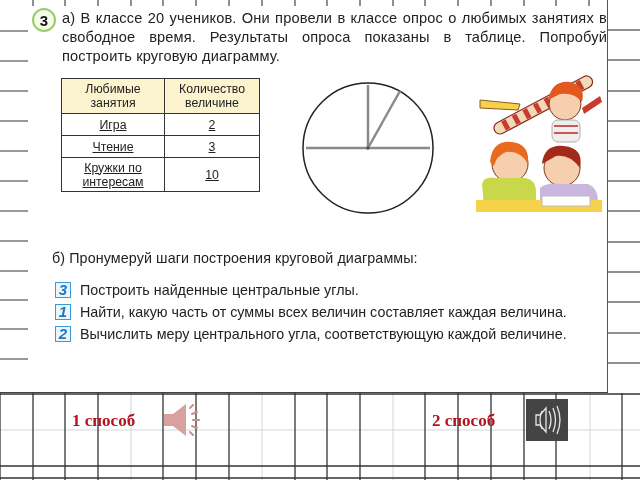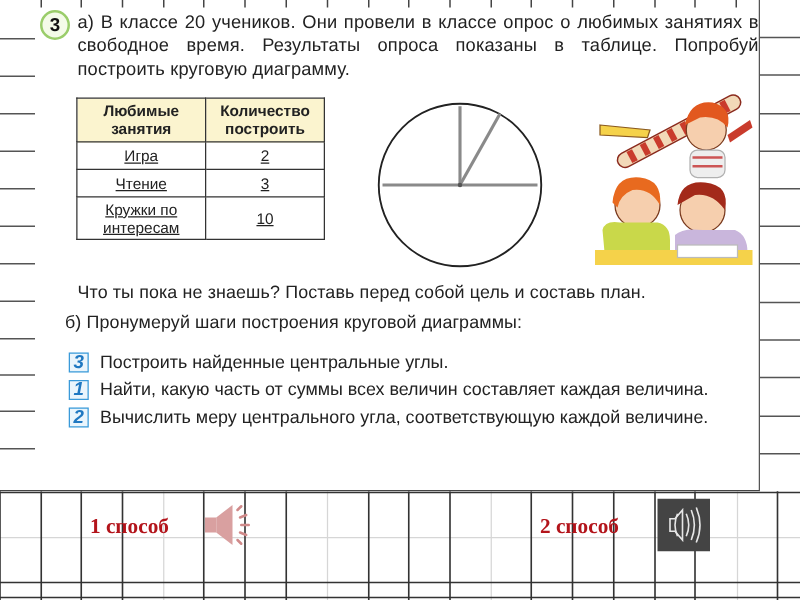--- a/index.html
+++ b/index.html
@@ -3,21 +3,21 @@
 <meta charset="utf-8">
 <style>
   html,body{margin:0;padding:0;}
   body{width:640px;height:480px;position:relative;overflow:hidden;background:#ffffff;font-family:"Liberation Sans",sans-serif;}
   .grid{position:absolute;left:0;top:0;width:640px;height:480px;}
   .panel{position:absolute;left:0;top:0;width:608px;height:393px;background:#fff;border-right:1px solid #555;border-bottom:1px solid #444;box-sizing:border-box;}
   .task-num{position:absolute;left:32px;top:8px;width:24px;height:24px;border-radius:50%;border:2px solid #9acd6a;background:#f4fbe8;box-sizing:border-box;display:flex;align-items:center;justify-content:center;font-weight:bold;font-size:15px;color:#111;}
   .intro{position:absolute;left:62px;top:9px;width:545px;font-size:14.6px;line-height:19px;color:#222;text-align:justify;letter-spacing:0.15px;}
   table.survey{position:absolute;left:61px;top:78px;border-collapse:collapse;font-size:12.3px;color:#222;}
   table.survey td,table.survey th{border:1.5px solid #333;text-align:center;font-weight:normal;padding:0 4px;line-height:14px;}
-  table.survey th{background:#fbf4cf;height:34px;font-weight:bold;}
+  table.survey th{background:#fbf4cf;height:34px;}
   table.survey td{height:21px;text-decoration:underline;}
   table.survey td.tall{height:33px;}
   table.survey .c1{width:94px;}
   table.survey .c2{width:86px;}
   .pie{position:absolute;left:300px;top:81px;}
   .kids{position:absolute;left:470px;top:72px;width:135px;height:144px;}
   .question{position:absolute;left:62px;top:226px;font-size:14.3px;color:#222;letter-spacing:0.1px;}
   .partb{position:absolute;left:52px;top:250px;font-size:14.3px;color:#222;letter-spacing:0.1px;}
   .steps{position:absolute;left:55px;top:282px;width:540px;}
   .step{display:flex;align-items:flex-start;font-size:14.3px;line-height:17px;color:#222;margin-bottom:5px;}
@@ -118,21 +118,21 @@
     </g>
   </svg>
 
   <div class="task-num">3</div>
   <div class="intro">а) В классе 20 учеников. Они провели в классе опрос о любимых занятиях в свободное время. Результаты опроса показаны в таблице. Попробуй построить круговую диаграмму.</div>
 
   <table class="survey">
     <tbody>
         <tr>
       <th class="c1">Любимые занятия</th>
-      <th class="c2">Количество построить</th>
+      <th class="c2">Количество величине</th>
     </tr>
     <tr>
       <td>Игра</td>
       <td>2</td>
     </tr>
     <tr>
       <td>Чтение</td>
       <td>3</td>
     </tr>
     <tr>
@@ -180,21 +180,20 @@
     <path d="M20 90 Q22 68 42 70 Q60 72 58 92 Q50 78 36 80 Q26 84 24 94 Z" fill="#e86a1f"></path>
     <path d="M12 112 Q14 104 26 106 L56 106 Q66 108 66 120 L66 134 L14 134 Z" fill="#c9d84a"></path>
 
     <circle cx="92" cy="96" r="18" fill="#f6cfae" stroke="#7a3b1f" stroke-width="1"></circle>
     <path d="M72 92 Q74 72 94 74 Q114 76 110 96 Q100 82 86 84 Z" fill="#a32a1a"></path>
     <path d="M70 116 Q76 110 92 112 L118 112 Q128 116 128 130 L128 136 L70 136 Z" fill="#c9b6dc"></path>
     <rect x="6" y="128" width="126" height="12" fill="#f5d24a"></rect>
     <rect x="72" y="124" width="48" height="10" fill="#ffffff" stroke="#bbb"></rect>
   </svg>
 
-  <div class="question">Что ты пока не знаешь? Поставь перед собой цель и составь план.</div>
   <div class="partb">б) Пронумеруй шаги построения круговой диаграммы:</div>
 
   <div class="steps">
     <div class="step">
       <span class="badge">3</span>
       <span>Построить найденные центральные углы.</span>
     </div>
     <div class="step">
       <span class="badge">1</span>
       <span>Найти, какую часть от суммы всех величин составляет каждая величина.</span>

